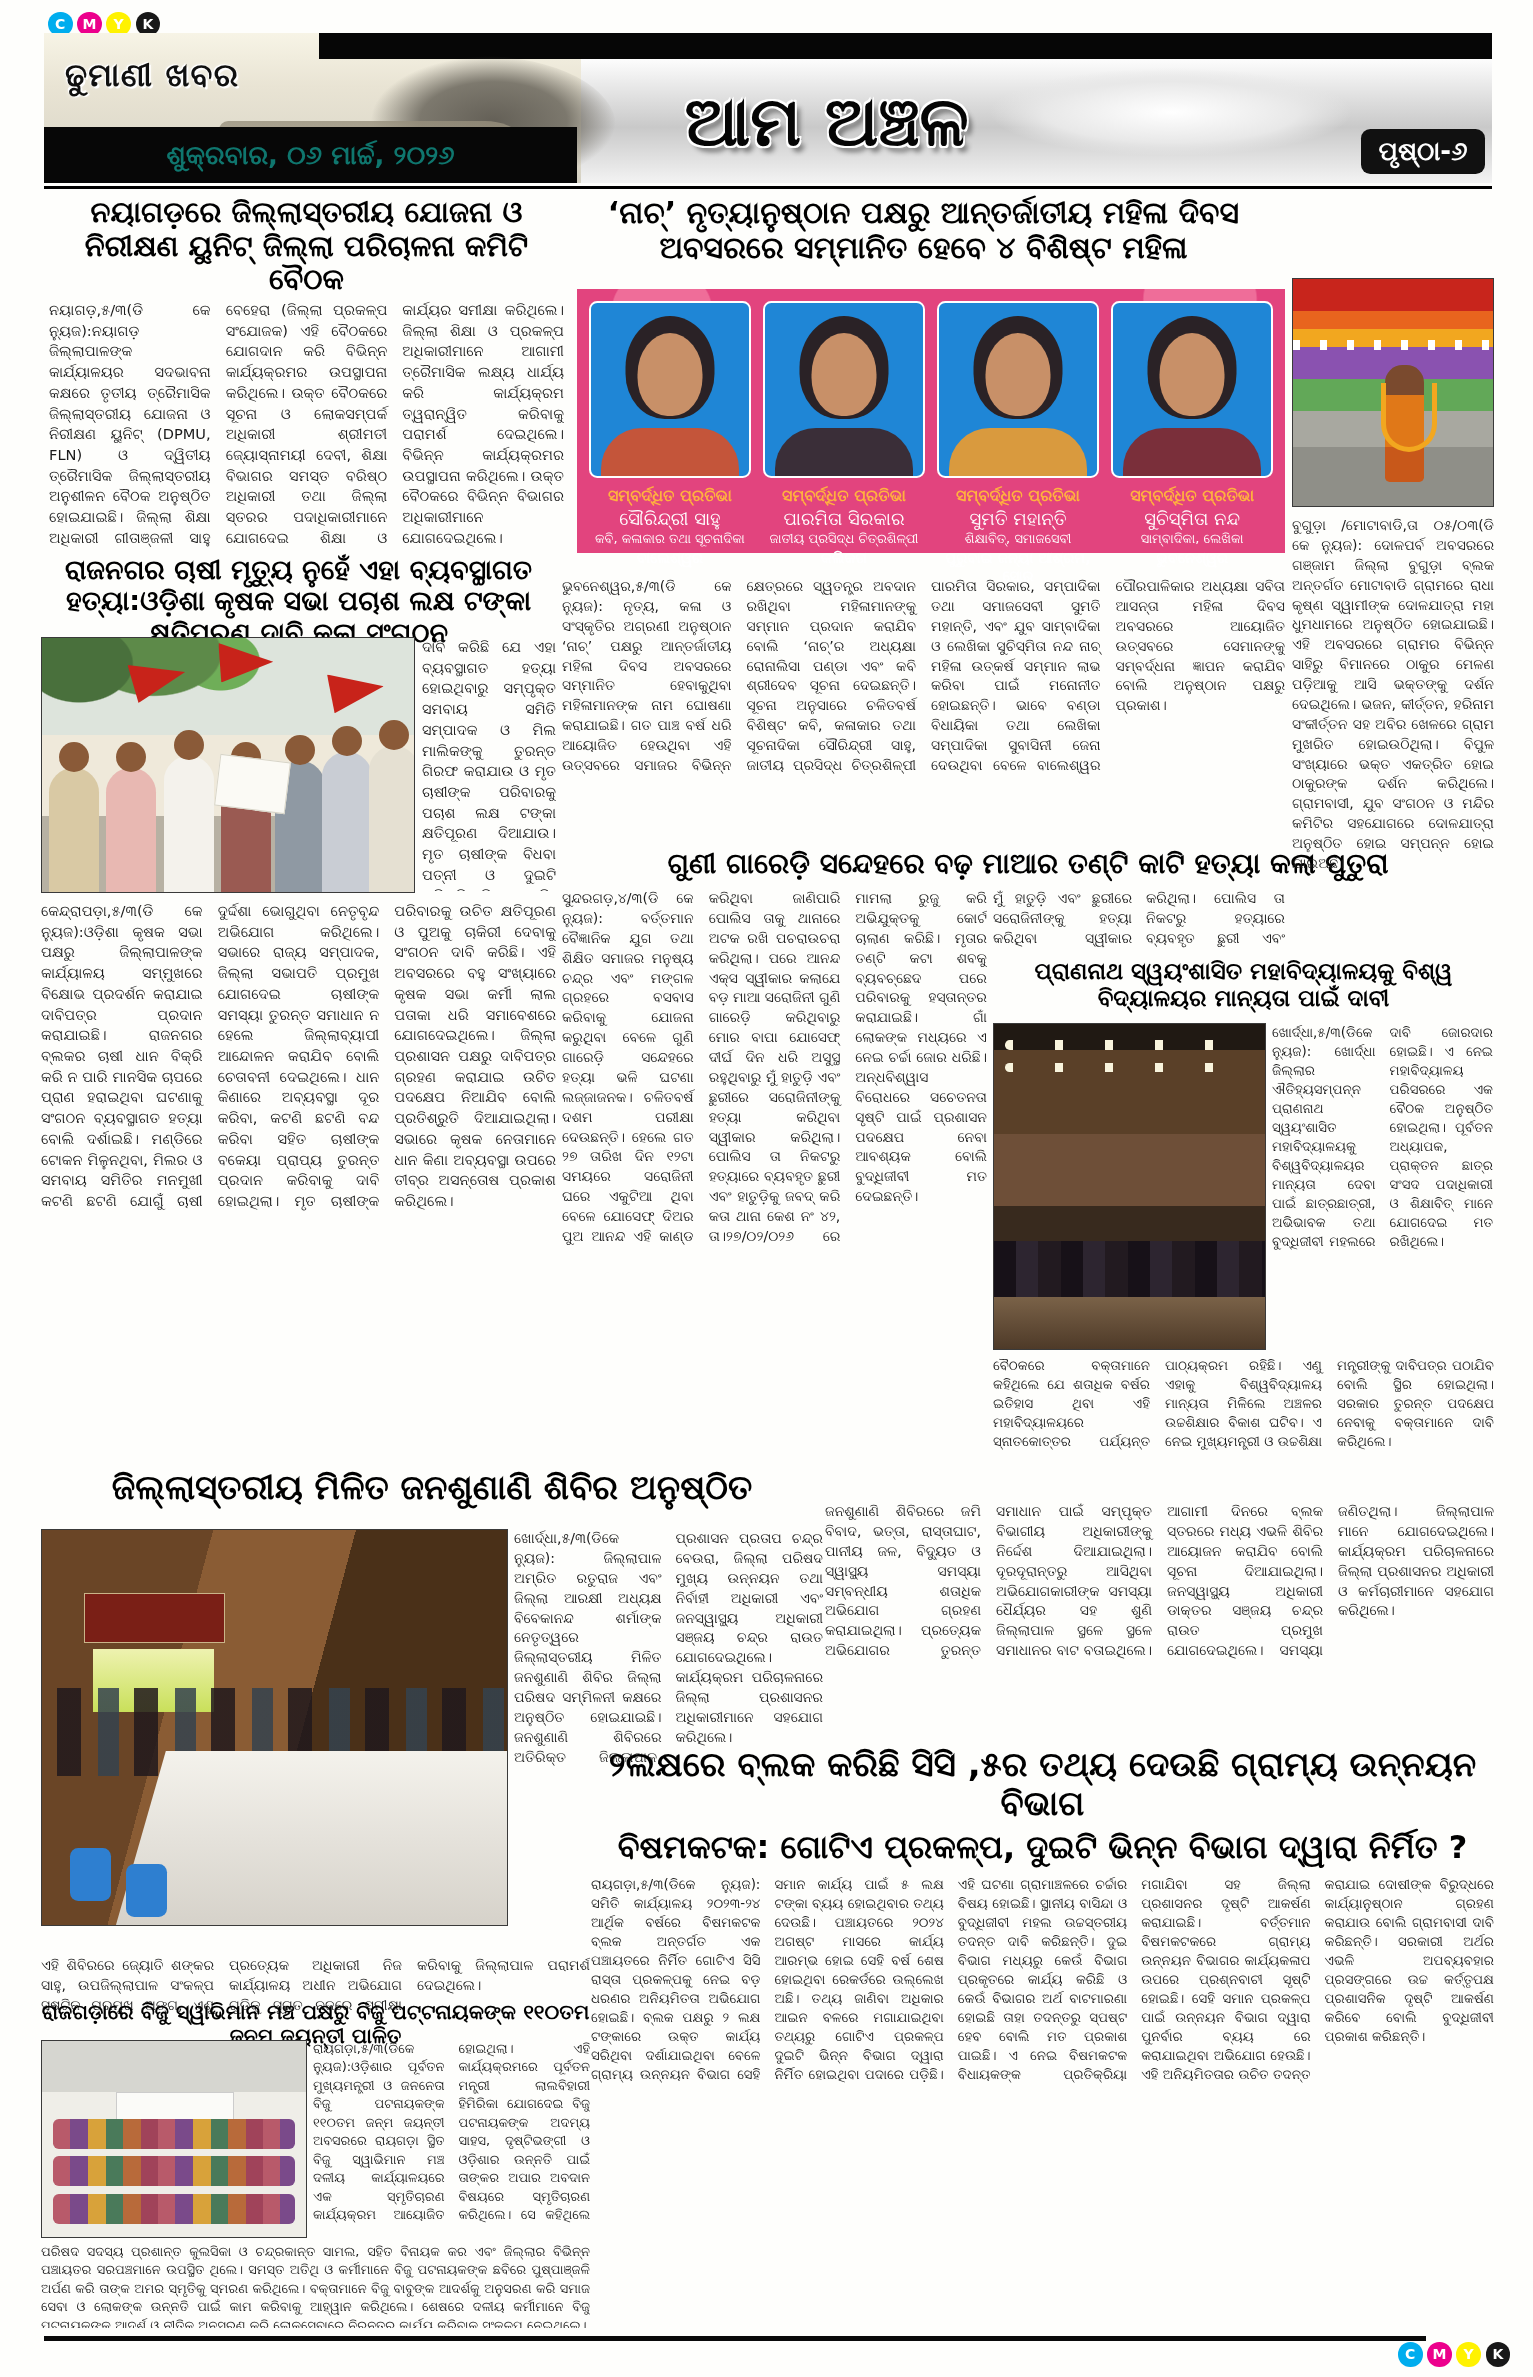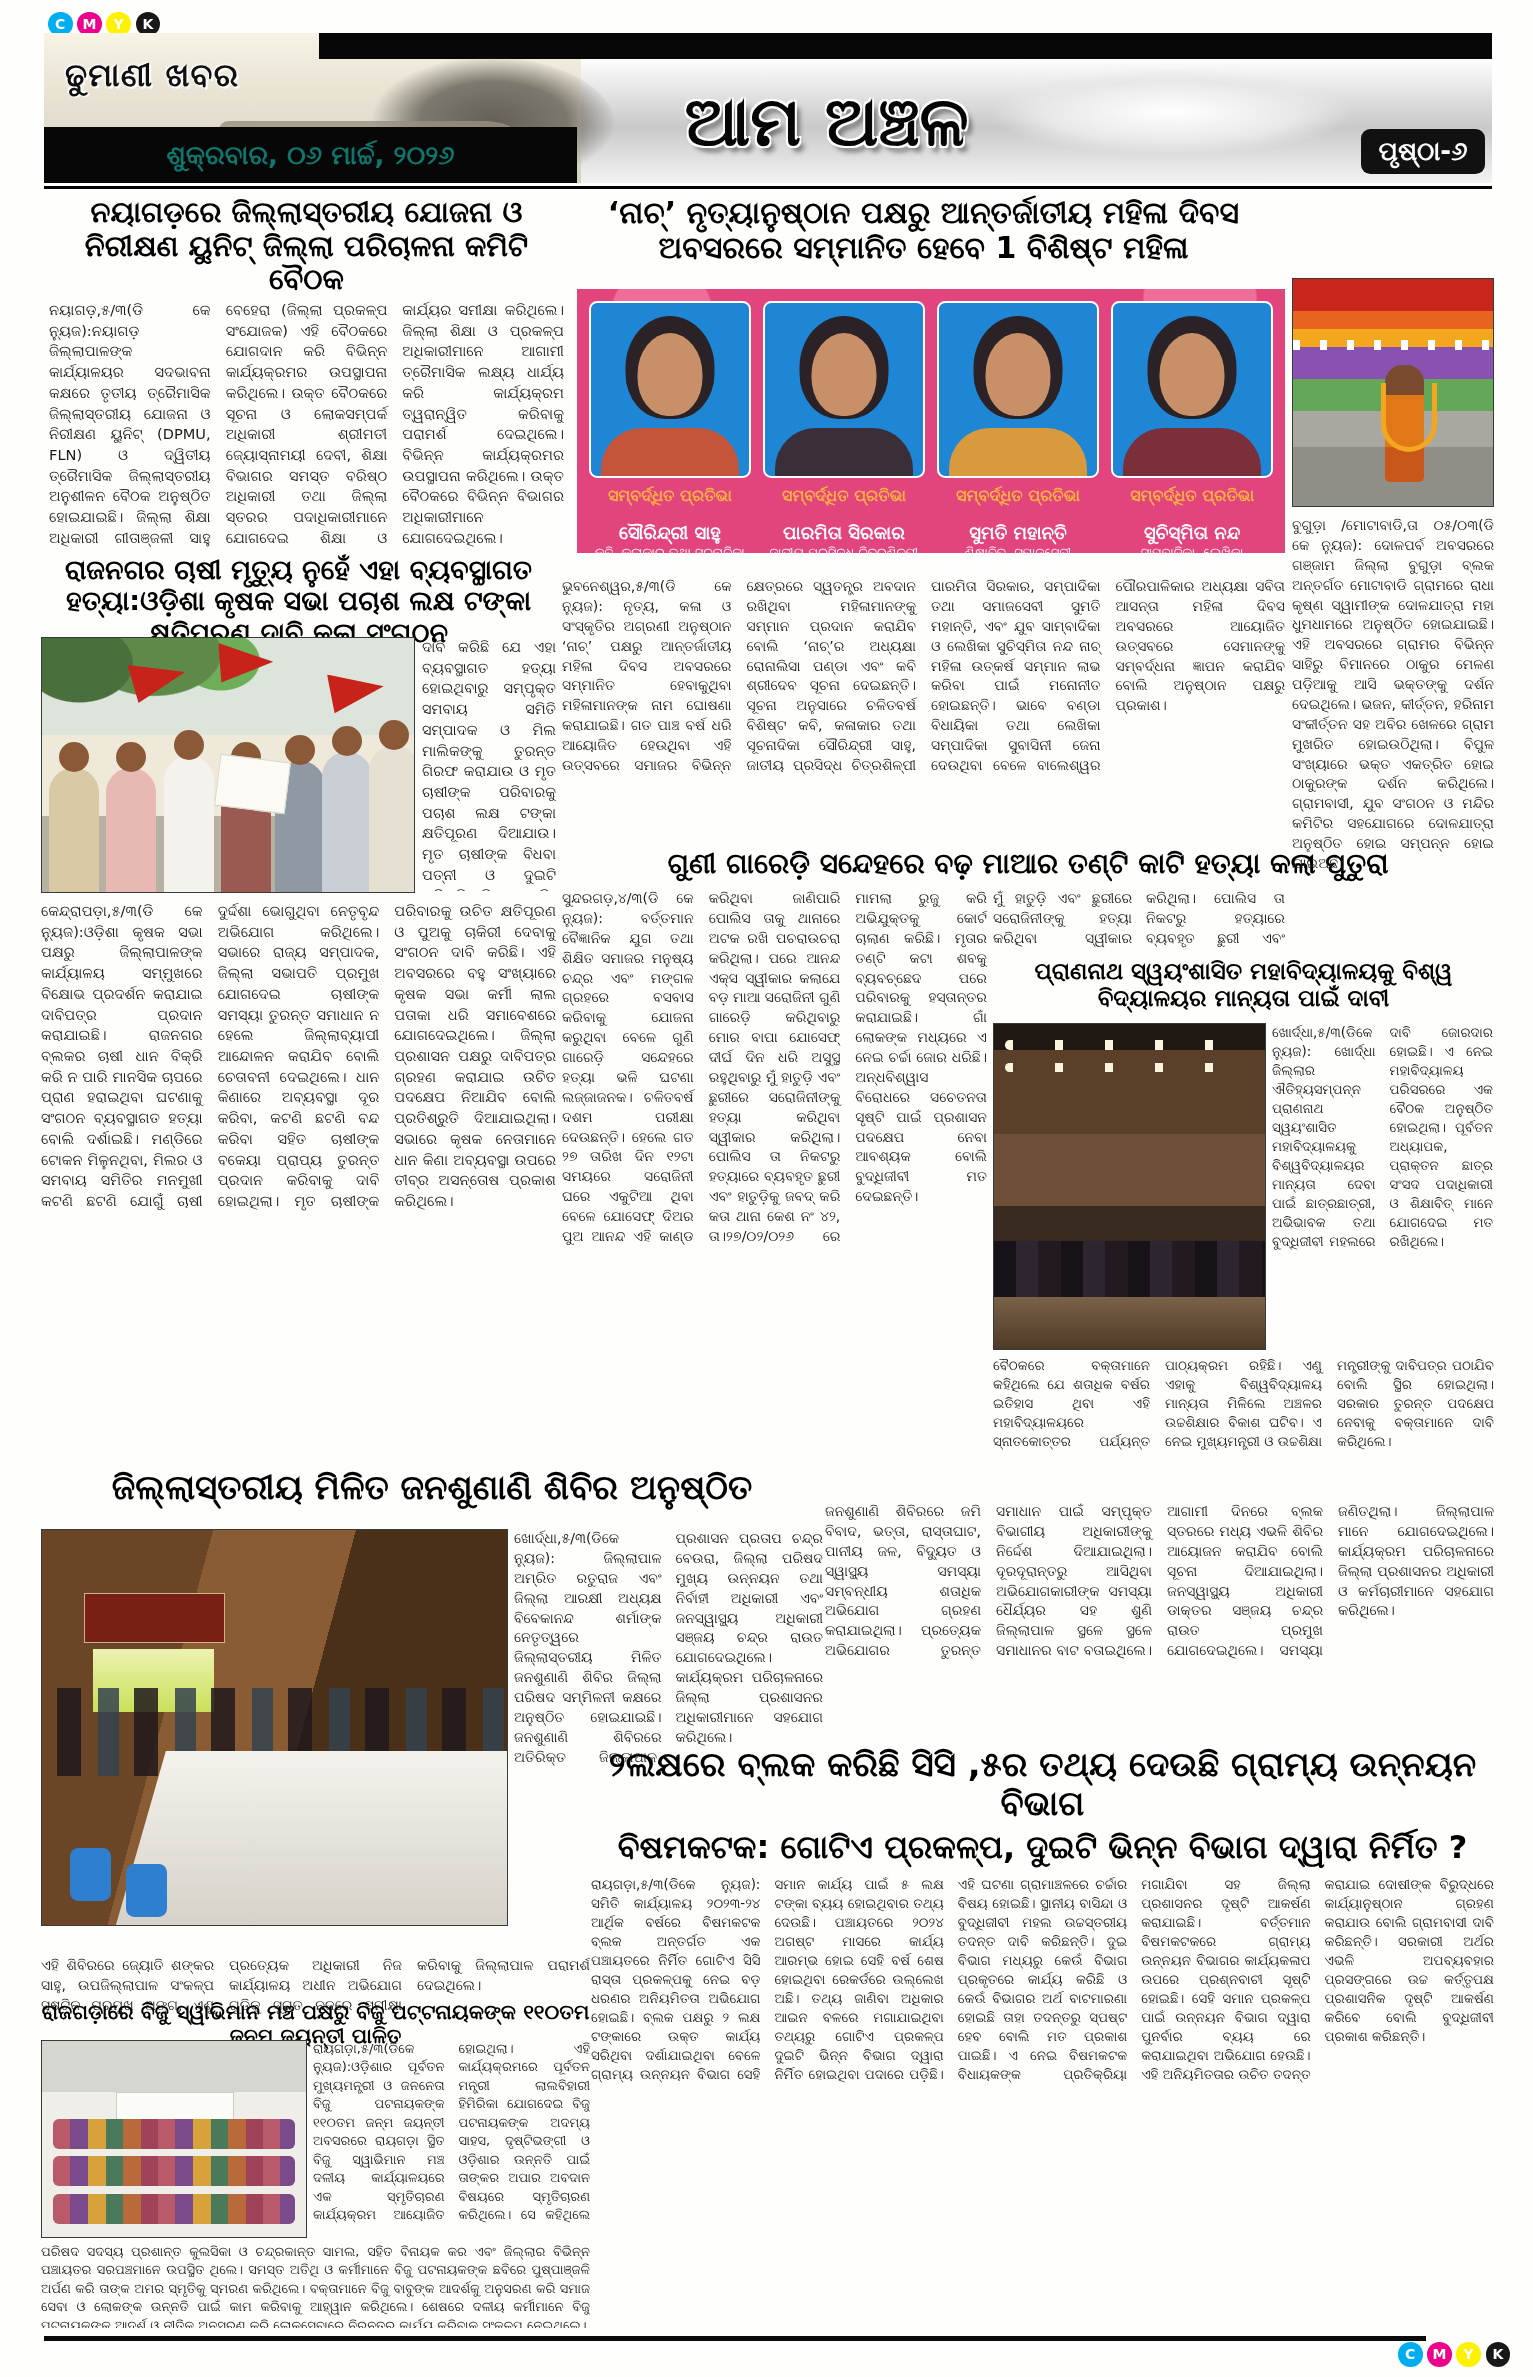--- a/index.html
+++ b/index.html
@@ -98,21 +98,21 @@
   .card{flex:1;position:relative;text-align:center;}
   .portrait{position:relative;height:173px;background:#1f86d6;border:2.3px solid #fff;border-radius:8.2px;overflow:hidden;}
   .p-hair{position:absolute;left:50%;top:13px;transform:translateX(-50%);width:89px;height:103px;
      border-radius:50% 50% 44% 44%;background:#2a2226;}
   .p-face{position:absolute;left:50%;top:30px;transform:translateX(-50%);width:65px;height:83px;
      border-radius:50% 50% 46% 46%;background:#c89068;}
   .p-sari{position:absolute;left:50%;bottom:-20px;transform:translateX(-50%);width:138px;height:68px;
      border-radius:41px 41px 0 0;}
   .s1{background:#c4553a;} .s2{background:#3a2e38;} .s3{background:#d99a3e;} .s4{background:#7a2f3a;}
   .award{color:#ffb23e;font-weight:bold;font-size:16px;margin-top:8.2px;}
-  .hname{color:#ffffff;font-weight:bold;font-size:18px;margin-top:17px;}
+  .hname{color:#ffffff;font-weight:normal;font-size:18px;margin-top:3px;}
   .hrole{color:#ffffff;font-size:13px;margin-top:1px;line-height:1.25;}
   .hplace{color:#ffffff;font-weight:bold;font-size:14.6px;margin-top:2.3px;}
 
   .footer-rule{left:44px;top:2336px;width:1382px;height:5.3px;background:#0a0a0a;}
 </style>
 </head>
 <body>
 
 <div class="page">
 
@@ -154,21 +154,21 @@
       <div class="pe p4" style="left:233px;height:131px;"></div>
       <div class="pe p6" style="left:280px;height:140px;"></div>
       <div class="pe p8" style="left:327px;height:146px;"></div>
       <div class="paper" style="left:175px;bottom:82px;"></div>
     </div>
     <div class="abs bodytext" style="left:381px;top:83px;width:134px;height:254px;font-size:14.6px;">ଦାବି କରିଛି ଯେ ଏହା ବ୍ୟବସ୍ଥାଗତ ହତ୍ୟା ହୋଇଥିବାରୁ ସମ୍ପୃକ୍ତ ସମବାୟ ସମିତି ସମ୍ପାଦକ ଓ ମିଲ ମାଲିକଙ୍କୁ ତୁରନ୍ତ ଗିରଫ କରାଯାଉ ଓ ମୃତ ଚାଷୀଙ୍କ ପରିବାରକୁ ପଚାଶ ଲକ୍ଷ ଟଙ୍କା କ୍ଷତିପୂରଣ ଦିଆଯାଉ। ମୃତ ଚାଷୀଙ୍କ ବିଧବା ପତ୍ନୀ ଓ ଦୁଇଟି ଅବିବାହିତ ଝିଅ ଅଛନ୍ତି। ଏକମାତ୍ର ରୋଜଗାରକ୍ଷମ ଥିବା ତାଙ୍କ ପୁଅକୁ ସରକାରୀ ଚାକିରୀରେ ନିଯୁକ୍ତି ଦିଆଯାଉ। ସାରା ଜିଲ୍ଲାରେ ଏଥର ଧାନ କିଣାରେ ବ୍ୟାପକ ଅବ୍ୟବସ୍ଥାକୁ ଦୂର କରାଯାଉ। କଟଣି ଛଟଣି ବନ୍ଦ କରିବା ସହିତ ଚାଷୀଙ୍କୁ ଉଚିତ ମୂଲ୍ୟ ଦିଆଯାଉ।</div>
     <div class="abs bodytext cols3" style="left:0;right:0;top:347px;bottom:0;font-size:14.6px;">କେନ୍ଦ୍ରାପଡ଼ା,୫/୩(ଡି କେ ନ୍ୟୁଜ):ଓଡ଼ିଶା କୃଷକ ସଭା ପକ୍ଷରୁ ଜିଲ୍ଲାପାଳଙ୍କ କାର୍ଯ୍ୟାଳୟ ସମ୍ମୁଖରେ ବିକ୍ଷୋଭ ପ୍ରଦର୍ଶନ କରାଯାଇ ଦାବିପତ୍ର ପ୍ରଦାନ କରାଯାଇଛି। ରାଜନଗର ବ୍ଲକର ଚାଷୀ ଧାନ ବିକ୍ରି କରି ନ ପାରି ମାନସିକ ଚାପରେ ପ୍ରାଣ ହରାଇଥିବା ଘଟଣାକୁ ସଂଗଠନ ବ୍ୟବସ୍ଥାଗତ ହତ୍ୟା ବୋଲି ଦର୍ଶାଇଛି। ମଣ୍ଡିରେ ଟୋକନ ମିଳୁନଥିବା, ମିଲର ଓ ସମବାୟ ସମିତିର ମନମୁଖୀ କଟଣି ଛଟଣି ଯୋଗୁଁ ଚାଷୀ ଦୁର୍ଦ୍ଦଶା ଭୋଗୁଥିବା ନେତୃବୃନ୍ଦ ଅଭିଯୋଗ କରିଥିଲେ। ସଭାରେ ରାଜ୍ୟ ସମ୍ପାଦକ, ଜିଲ୍ଲା ସଭାପତି ପ୍ରମୁଖ ଯୋଗଦେଇ ଚାଷୀଙ୍କ ସମସ୍ୟା ତୁରନ୍ତ ସମାଧାନ ନ ହେଲେ ଜିଲ୍ଲାବ୍ୟାପୀ ଆନ୍ଦୋଳନ କରାଯିବ ବୋଲି ଚେତାବନୀ ଦେଇଥିଲେ। ଧାନ କିଣାରେ ଅବ୍ୟବସ୍ଥା ଦୂର କରିବା, କଟଣି ଛଟଣି ବନ୍ଦ କରିବା ସହିତ ଚାଷୀଙ୍କ ବକେୟା ପ୍ରାପ୍ୟ ତୁରନ୍ତ ପ୍ରଦାନ କରିବାକୁ ଦାବି ହୋଇଥିଲା। ମୃତ ଚାଷୀଙ୍କ ପରିବାରକୁ ଉଚିତ କ୍ଷତିପୂରଣ ଓ ପୁଅକୁ ଚାକିରୀ ଦେବାକୁ ସଂଗଠନ ଦାବି କରିଛି। ଏହି ଅବସରରେ ବହୁ ସଂଖ୍ୟାରେ କୃଷକ ସଭା କର୍ମୀ ଲାଲ ପତାକା ଧରି ସମାବେଶରେ ଯୋଗଦେଇଥିଲେ। ଜିଲ୍ଲା ପ୍ରଶାସନ ପକ୍ଷରୁ ଦାବିପତ୍ର ଗ୍ରହଣ କରାଯାଇ ଉଚିତ ପଦକ୍ଷେପ ନିଆଯିବ ବୋଲି ପ୍ରତିଶ୍ରୁତି ଦିଆଯାଇଥିଲା। ସଭାରେ କୃଷକ ନେତାମାନେ ଧାନ କିଣା ଅବ୍ୟବସ୍ଥା ଉପରେ ତୀବ୍ର ଅସନ୍ତୋଷ ପ୍ରକାଶ କରିଥିଲେ।</div>
   </div>
 
   <div class="abs" style="left:562px;top:196px;width:723px;height:650px;">
-    <div class="hl" style="font-size:30px;">‘ନାଚ୍’ ନୃତ୍ୟାନୁଷ୍ଠାନ ପକ୍ଷରୁ ଆନ୍ତର୍ଜାତୀୟ ମହିଳା ଦିବସ ଅବସରରେ ସମ୍ମାନିତ ହେବେ 1 ବିଶିଷ୍ଟ ମହିଳା</div>
+    <div class="hl" style="font-size:30px;">‘ନାଚ୍’ ନୃତ୍ୟାନୁଷ୍ଠାନ ପକ୍ଷରୁ ଆନ୍ତର୍ଜାତୀୟ ମହିଳା ଦିବସ ଅବସରରେ ସମ୍ମାନିତ ହେବେ ୪ ବିଶିଷ୍ଟ ମହିଳା</div>
     <div class="abs panel" style="left:15px;right:0;top:93px;height:264px;">
       <div class="card">
         <div class="portrait">
           <div class="p-hair"></div>
           <div class="p-face"></div>
           <div class="p-sari s1"></div>
         </div>
         <div class="award">ସମ୍ବର୍ଦ୍ଧିତ ପ୍ରତିଭା</div>
         <div class="hname">ସୌରିନ୍ଦ୍ରୀ ସାହୁ</div>
         <div class="hrole">କବି, କଳାକାର ତଥା ସୂଚନାଦିକା</div>

